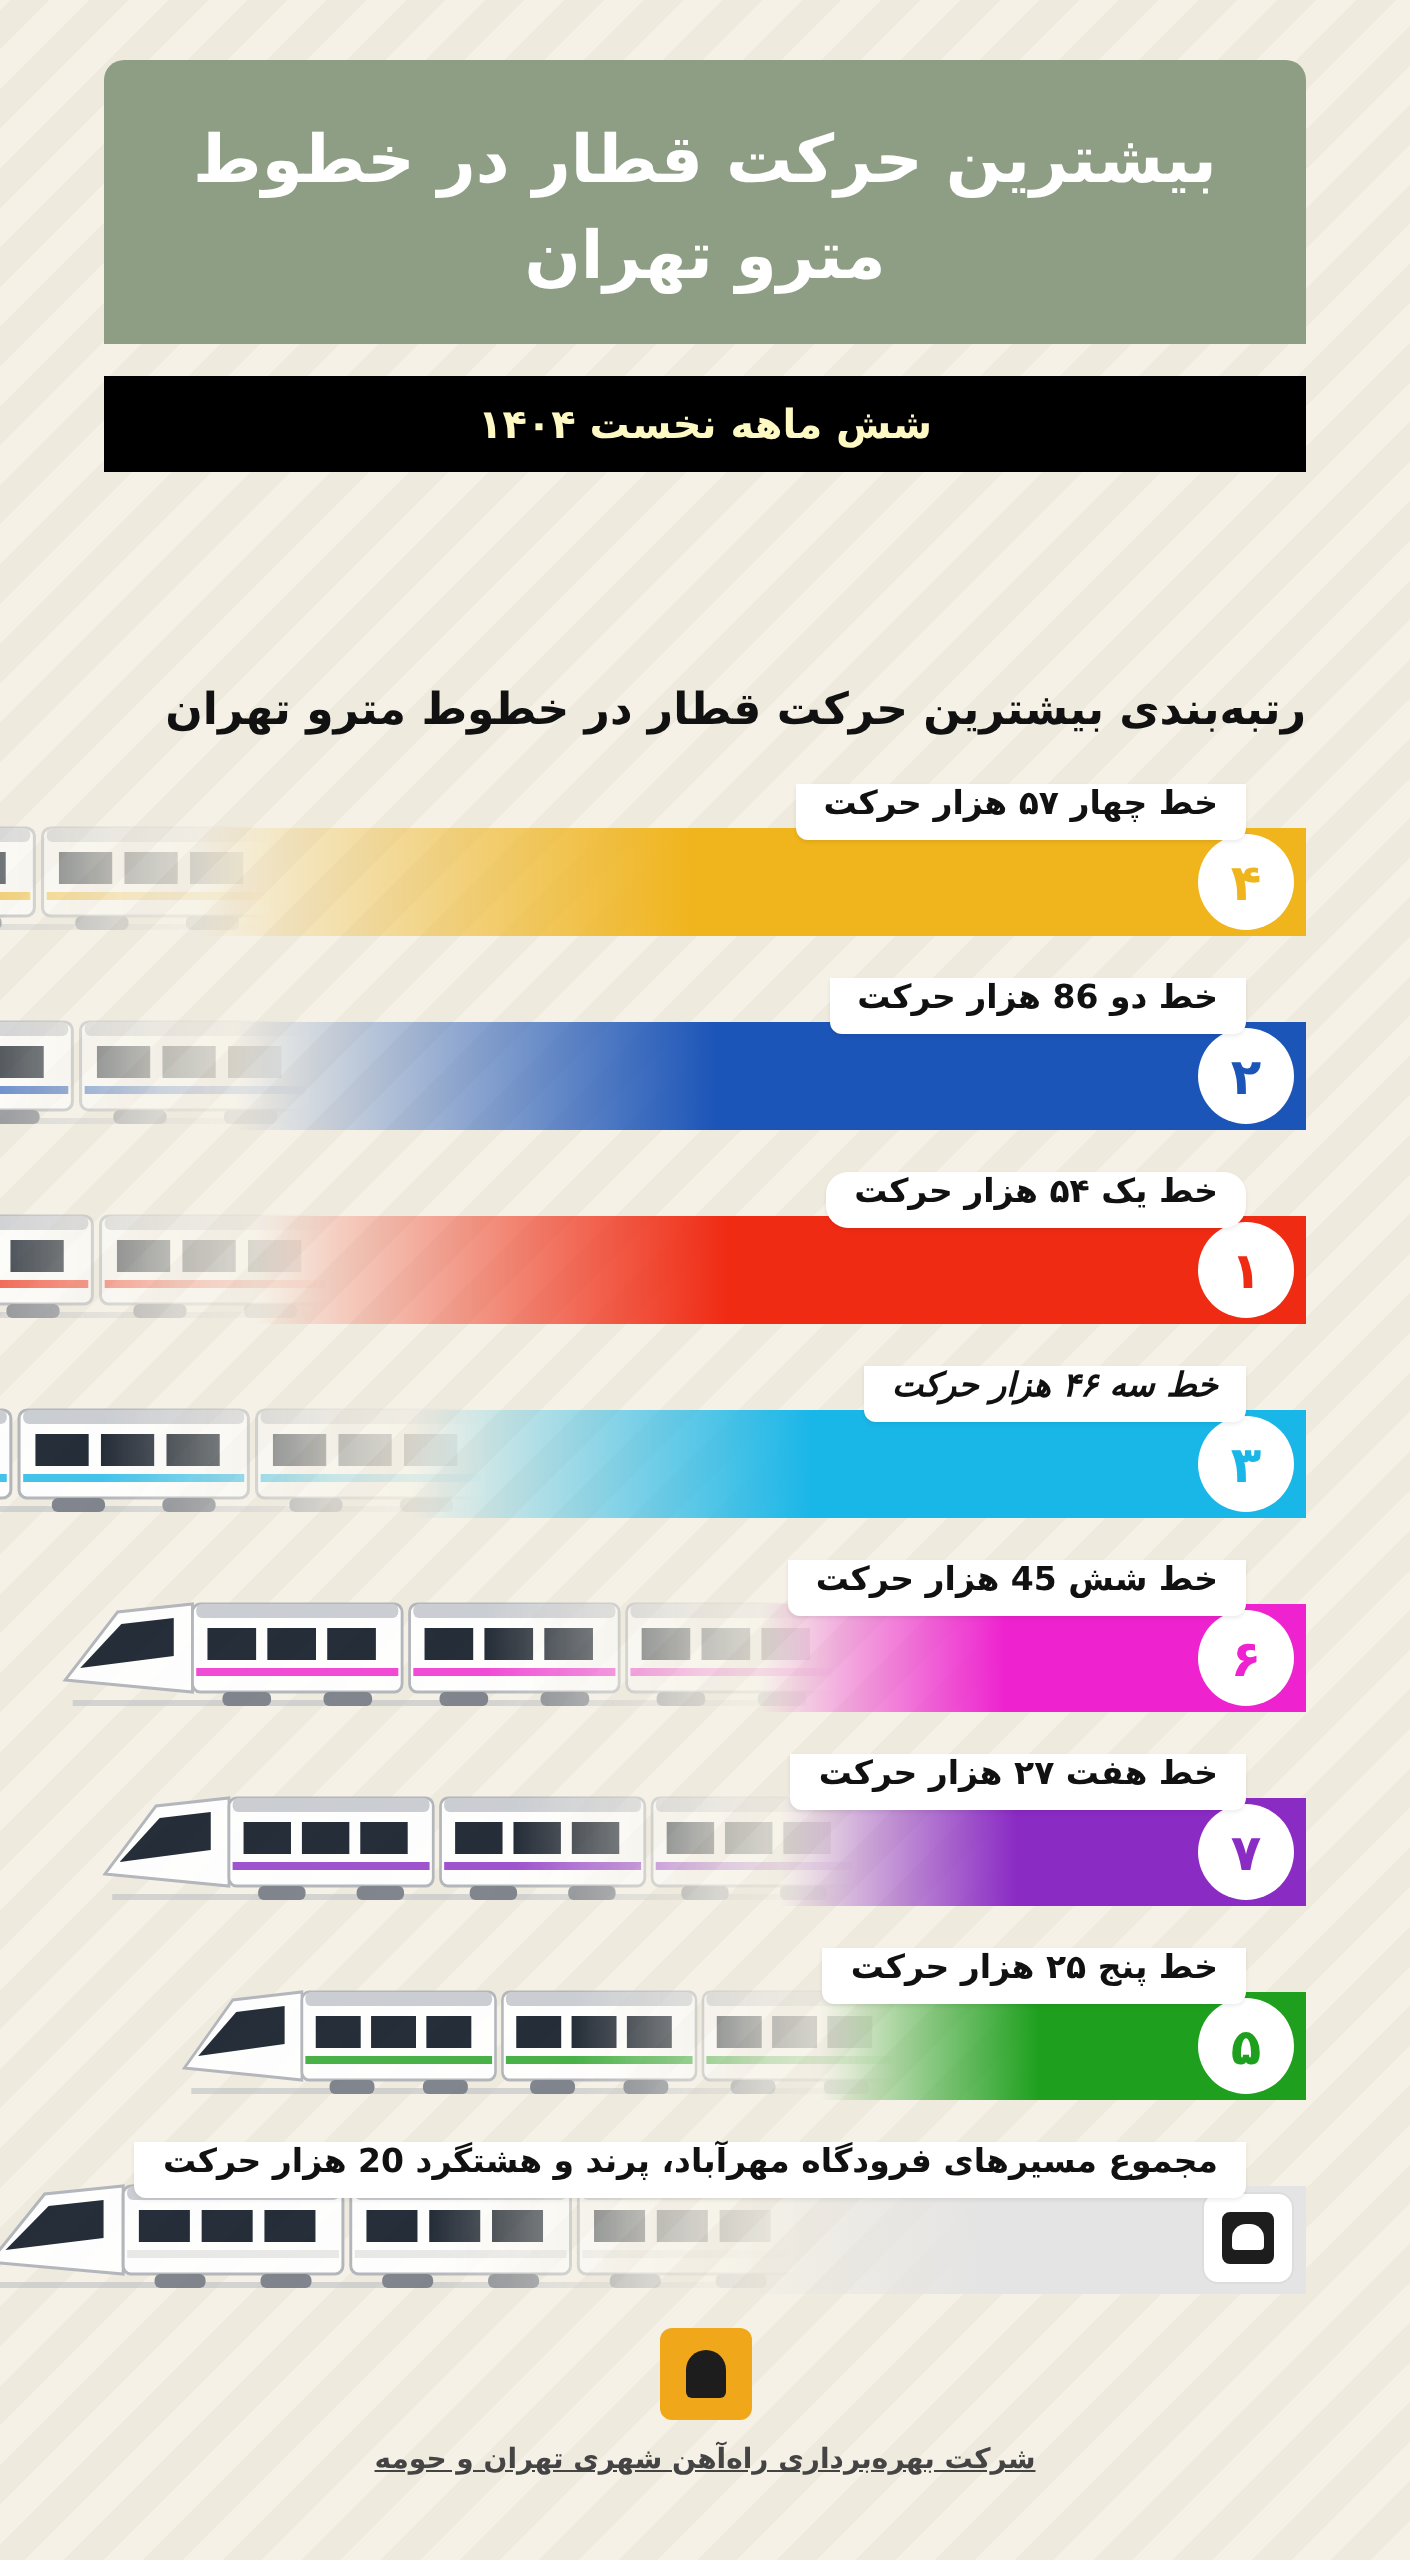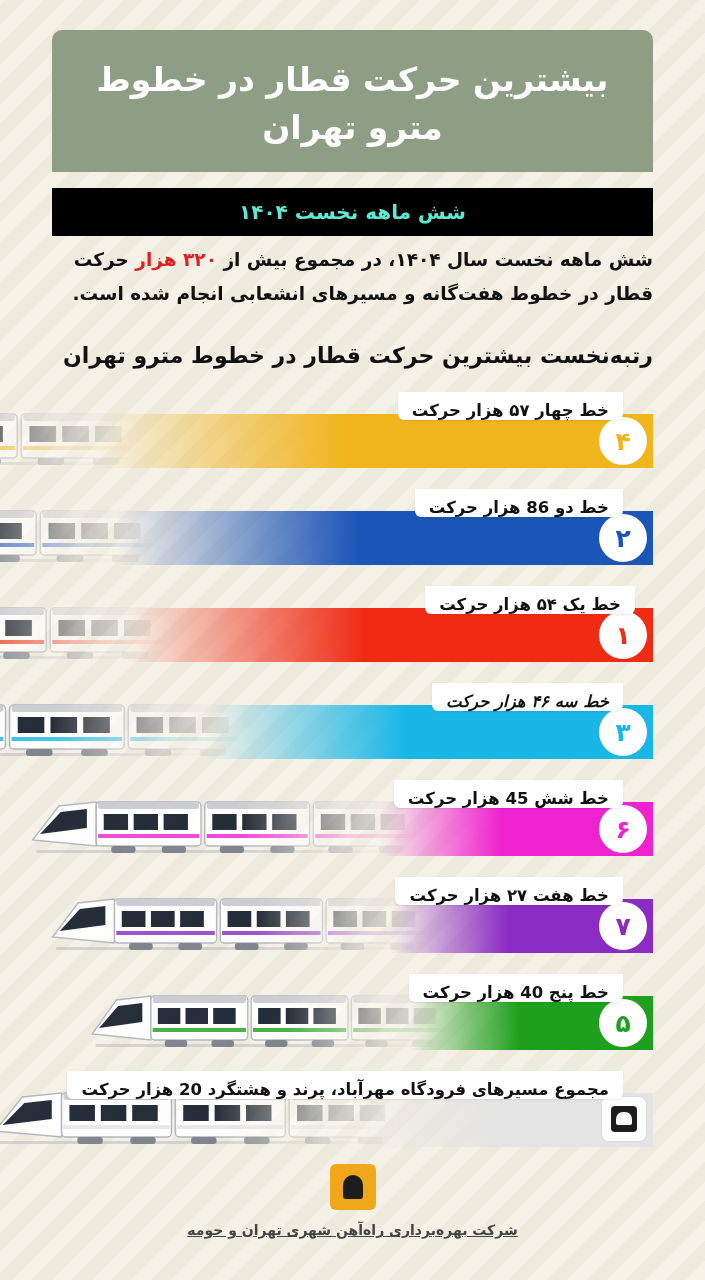--- a/index.html
+++ b/index.html
@@ -56,21 +56,21 @@
   .subheader-block {
     position: absolute;
     top: 188px;
     right: 52px;
     left: 52px;
     background: #000000;
     padding: 12px 20px;
     box-sizing: border-box;
   }
   .subheader-text {
-    color: #5eead4;
+    color: #fef9c3;
     font-size: 20px;
     font-weight: bold;
     text-align: center;
   }
 
   
   .intro {
     position: absolute;
     top: 243px;
     right: 52px;
@@ -138,21 +138,21 @@
     line-height: 1;
   }
   
   .label-tag {
     position: absolute;
     top: 0px;
     height: 28px;
     background: #ffffff;
     border-radius: 0 0 6px 6px;
     display: flex;
-    align-items: flex-end;
+    align-items: flex-start;
     padding: 0 14px;
     z-index: 5;
     box-sizing: border-box;
     box-shadow: 0 1px 2px rgba(0,0,0,0.08);
     margin-left: 40px;
   }
   .label-text {
     font-size: 16.5px;
     font-weight: bold;
     color: #111111;
@@ -243,25 +243,22 @@
 
 <div id="page">
 
   <div class="header-block">
     <div class="header-title">بیشترین حرکت قطار در خطوط مترو تهران</div>
   </div>
   <div class="subheader-block">
     <div class="subheader-text">شش ماهه نخست ۱۴۰۴</div>
   </div>
 
-  <div class="intro">
-    <span>شش ماهه نخست سال ۱۴۰۴، در مجموع بیش از </span><span class="hl">۳۲۰ هزار</span><span> حرکت قطار در خطوط هفت‌گانه و مسیرهای انشعابی انجام شده است.</span>
-  </div>
-
-  <div class="section-title">رتبه‌نخست بیشترین حرکت قطار در خطوط مترو تهران</div>
+
+  <div class="section-title">رتبه‌بندی بیشترین حرکت قطار در خطوط مترو تهران</div>
 
   <div id="rows">
       <div class="row">
         <div class="bar" style="width: 555px; background: linear-gradient(to left, rgb(240, 180, 28) 0%, rgb(240, 180, 28) 55%, rgba(255, 255, 255, 0) 100%);"></div>
         <div class="train" style="width: 430px; right: 567px; opacity: 0.95; mask-image: linear-gradient(to left, rgba(0, 0, 0, 0) 0%, rgba(0, 0, 0, 0.25) 18%, rgb(0, 0, 0) 45%);"><svg viewBox="0 0 420 76" width="430" height="76" preserveAspectRatio="none">
             <rect x="10" y="62" width="400" height="3" fill="#b9bcc2" opacity="0.6"></rect>
             <path d="M6 52 L34 18 L74 14 L74 58 Z" fill="#ffffff" stroke="#b0b4ba" stroke-width="1.5"></path>
             <path d="M14 46 L36 24 L64 21 L64 40 L14 46 Z" fill="#1b2430"></path>
             <rect x="74" y="14" width="112" height="44" rx="4" fill="#ffffff" stroke="#b0b4ba" stroke-width="1.5"></rect>
             <rect x="76" y="14" width="108" height="7" rx="3" fill="#c9ccd2"></rect>
@@ -360,21 +357,21 @@
             <rect x="314" y="26" width="26" height="16" fill="#1b2430"></rect>
             <rect x="346" y="26" width="26" height="16" fill="#1b2430"></rect>
             <rect x="378" y="26" width="26" height="16" fill="#1b2430"></rect>
             <rect x="308" y="46" width="108" height="4" fill="#f02b14" opacity="0.85"></rect>
             <rect x="322" y="58" width="26" height="7" rx="3" fill="#7b8089"></rect>
             <rect x="376" y="58" width="26" height="7" rx="3" fill="#7b8089"></rect>
           </svg></div>
         <div class="badge">
           <span class="badge-num" style="color: rgb(240, 43, 20);">۱</span>
         </div>
-        <div class="label-tag" style="right: 70px;">
+        <div class="label-tag" style="right: 82px; border-radius: 11px;">
           <span class="label-text">خط یک  ۵۴ هزار حرکت</span>
         </div>
       </div>
       <div class="row">
         <div class="bar" style="width: 448px; background: linear-gradient(to left, rgb(25, 182, 232) 0%, rgb(25, 182, 232) 55%, rgba(255, 255, 255, 0) 100%);"></div>
         <div class="train" style="width: 430px; right: 460px; opacity: 0.95; mask-image: linear-gradient(to left, rgba(0, 0, 0, 0) 0%, rgba(0, 0, 0, 0.25) 18%, rgb(0, 0, 0) 45%);"><svg viewBox="0 0 420 76" width="430" height="76" preserveAspectRatio="none">
             <rect x="10" y="62" width="400" height="3" fill="#b9bcc2" opacity="0.6"></rect>
             <path d="M6 52 L34 18 L74 14 L74 58 Z" fill="#ffffff" stroke="#b0b4ba" stroke-width="1.5"></path>
             <path d="M14 46 L36 24 L64 21 L64 40 L14 46 Z" fill="#1b2430"></path>
             <rect x="74" y="14" width="112" height="44" rx="4" fill="#ffffff" stroke="#b0b4ba" stroke-width="1.5"></rect>
@@ -513,21 +510,21 @@
             <rect x="346" y="26" width="26" height="16" fill="#1b2430"></rect>
             <rect x="378" y="26" width="26" height="16" fill="#1b2430"></rect>
             <rect x="308" y="46" width="108" height="4" fill="#1ea01e" opacity="0.85"></rect>
             <rect x="322" y="58" width="26" height="7" rx="3" fill="#7b8089"></rect>
             <rect x="376" y="58" width="26" height="7" rx="3" fill="#7b8089"></rect>
           </svg></div>
         <div class="badge">
           <span class="badge-num" style="color: rgb(30, 160, 30);">۵</span>
         </div>
         <div class="label-tag" style="right: 82px;">
-          <span class="label-text">خط پنج 40 هزار حرکت</span>
+          <span class="label-text">خط پنج ۲۵ هزار حرکت</span>
         </div>
       </div>
       <div class="row row-last">
         <div class="bar" style="width: 292px; background: linear-gradient(to left, rgb(228, 228, 228) 0%, rgb(228, 228, 228) 55%, rgba(255, 255, 255, 0) 100%);"></div>
         <div class="train" style="width: 412px; right: 304px; opacity: 0.95; mask-image: linear-gradient(to left, rgba(0, 0, 0, 0) 0%, rgba(0, 0, 0, 0.25) 18%, rgb(0, 0, 0) 45%);"><svg viewBox="0 0 420 76" width="412" height="76" preserveAspectRatio="none">
             <rect x="10" y="62" width="400" height="3" fill="#b9bcc2" opacity="0.6"></rect>
             <path d="M6 52 L34 18 L74 14 L74 58 Z" fill="#ffffff" stroke="#b0b4ba" stroke-width="1.5"></path>
             <path d="M14 46 L36 24 L64 21 L64 40 L14 46 Z" fill="#1b2430"></path>
             <rect x="74" y="14" width="112" height="44" rx="4" fill="#ffffff" stroke="#b0b4ba" stroke-width="1.5"></rect>
             <rect x="76" y="14" width="108" height="7" rx="3" fill="#c9ccd2"></rect>

